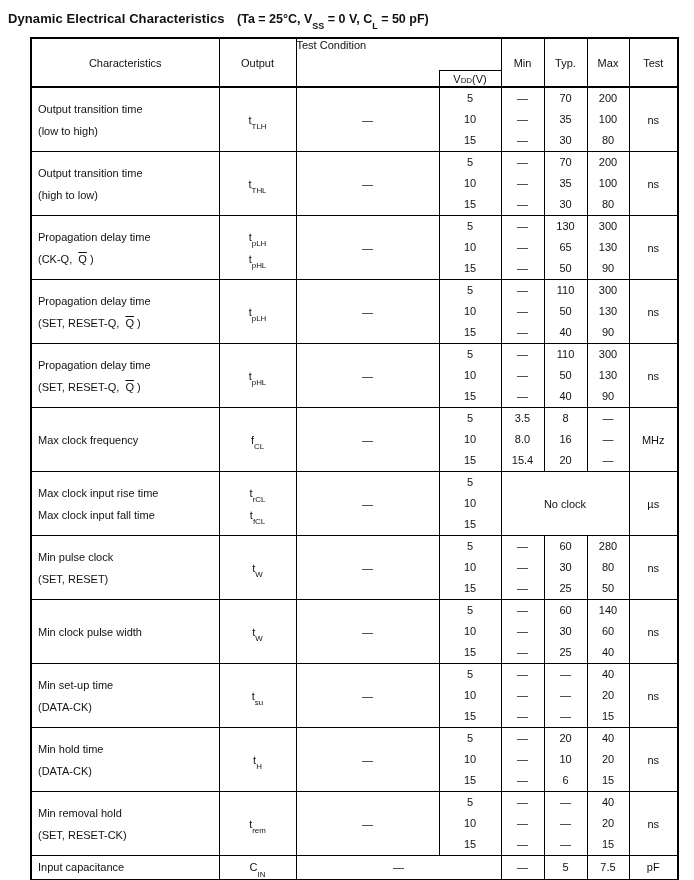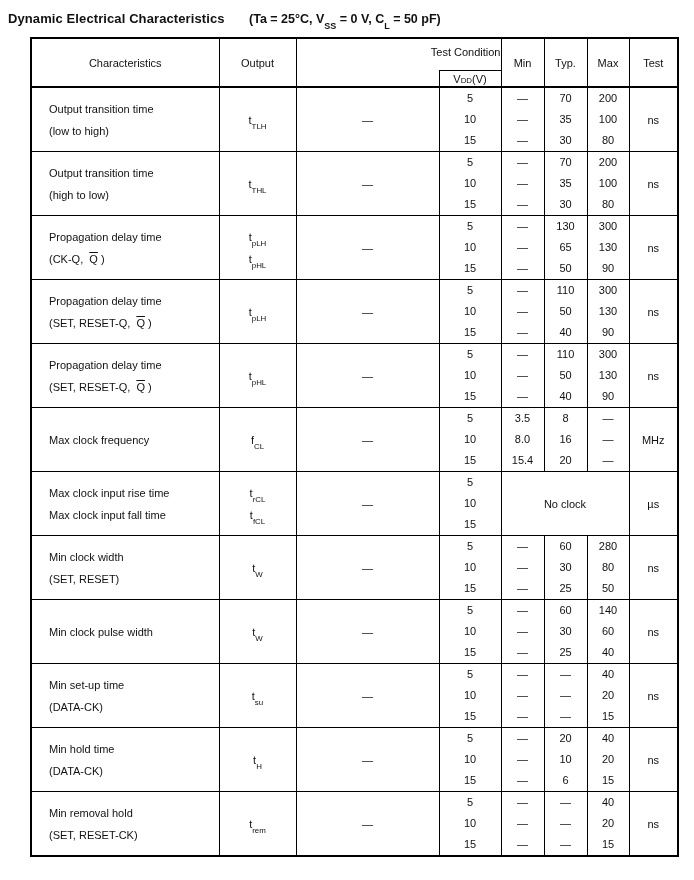--- a/index.html
+++ b/index.html
@@ -1,33 +1,33 @@
 <!DOCTYPE html>
 <html><head>
 <meta charset="utf-8">
 <style>
   html,body{margin:0;padding:0;background:#fff;font-family:"Liberation Sans",sans-serif;color:#111;}
   #page{width:694px;height:880px;background:#fff;overflow:hidden;box-sizing:border-box;}
   
   #title{margin:9px 0 0 8px;white-space:nowrap;}
   .tmain{font-weight:bold;font-size:13px;letter-spacing:0.1px;}
-  .tcond{font-weight:bold;font-size:12.5px;margin-left:20px;}
+  .tcond{font-weight:bold;font-size:12.5px;margin-left:8px;}
   sub{font-size:0.72em;line-height:0;position:relative;top:0.28em;left:0;}
   .ovl{text-decoration:overline;}
   
   table{border-collapse:collapse;table-layout:fixed;width:647px;margin:10px 0 0 30px;border:2px solid #000;}
   th,td{border:1px solid #000;font-size:11px;font-weight:normal;padding:0;text-align:center;vertical-align:middle;box-sizing:border-box;}
   thead th{border-bottom:2px solid #000;}
   .hrow{height:49px;}
   .htc{position:relative;vertical-align:top;}
-  .tc-label{margin-top:7px;text-align:right;}
+  .tc-label{text-align:left;}
   .vdd-sub{position:absolute;right:0;bottom:0;width:62px;height:16px;border-top:1px solid #000;border-left:1px solid #000;box-sizing:border-box;display:flex;align-items:center;justify-content:center;}
   tr.body{height:63px;}
   tr.single{height:24px;}
-  td.char{text-align:left;padding-left:17px;}
+  td.char{text-align:left;padding-left:6px;}
   .cline{line-height:22px;}
   .nline{height:21px;line-height:21px;}
 </style>
 </head>
 <body>
 
 <div id="page">
   <div id="title">
     <span class="tmain">Dynamic Electrical Characteristics</span>
     <span class="tcond">(Ta = 25°C, V<sub>SS</sub> = 0 V, C<sub>L</sub> = 50 pF)</span>
@@ -258,21 +258,21 @@
           <td class="num">
             <div class="nline">5</div>
             <div class="nline">10</div>
             <div class="nline">15</div>
           </td>
           <td class="nolimit" colspan="3">No clock</td>
           <td class="unit">µs</td>
         </tr>
         <tr class="body">
           <td class="char">
-            <div class="cline">Min clock width</div>
+            <div class="cline">Min pulse clock</div>
             <div class="cline">(SET, RESET)</div>
           </td>
           <td class="sym">
             <div class="cline">t<sub>W</sub></div>
           </td>
           <td class="tc">—</td>
           <td class="num">
             <div class="nline">5</div>
             <div class="nline">10</div>
             <div class="nline">15</div>
@@ -409,16 +409,35 @@
             <div class="nline">—</div>
             <div class="nline">—</div>
             <div class="nline">—</div>
           </td>
           <td class="num">
             <div class="nline">40</div>
             <div class="nline">20</div>
             <div class="nline">15</div>
           </td>
           <td class="unit">ns</td>
+        </tr>
+        <tr class="single">
+          <td class="char">
+            <div class="cline">Input capacitance</div>
+          </td>
+          <td class="sym">
+            <div class="cline">C<sub>IN</sub></div>
+          </td>
+          <td class="tc" colspan="2">—</td>
+          <td class="num">
+            <div class="nline">—</div>
+          </td>
+          <td class="num">
+            <div class="nline">5</div>
+          </td>
+          <td class="num">
+            <div class="nline">7.5</div>
+          </td>
+          <td class="unit">pF</td>
         </tr>
       </tbody>
   </table>
 </div>
 
 </body></html>

